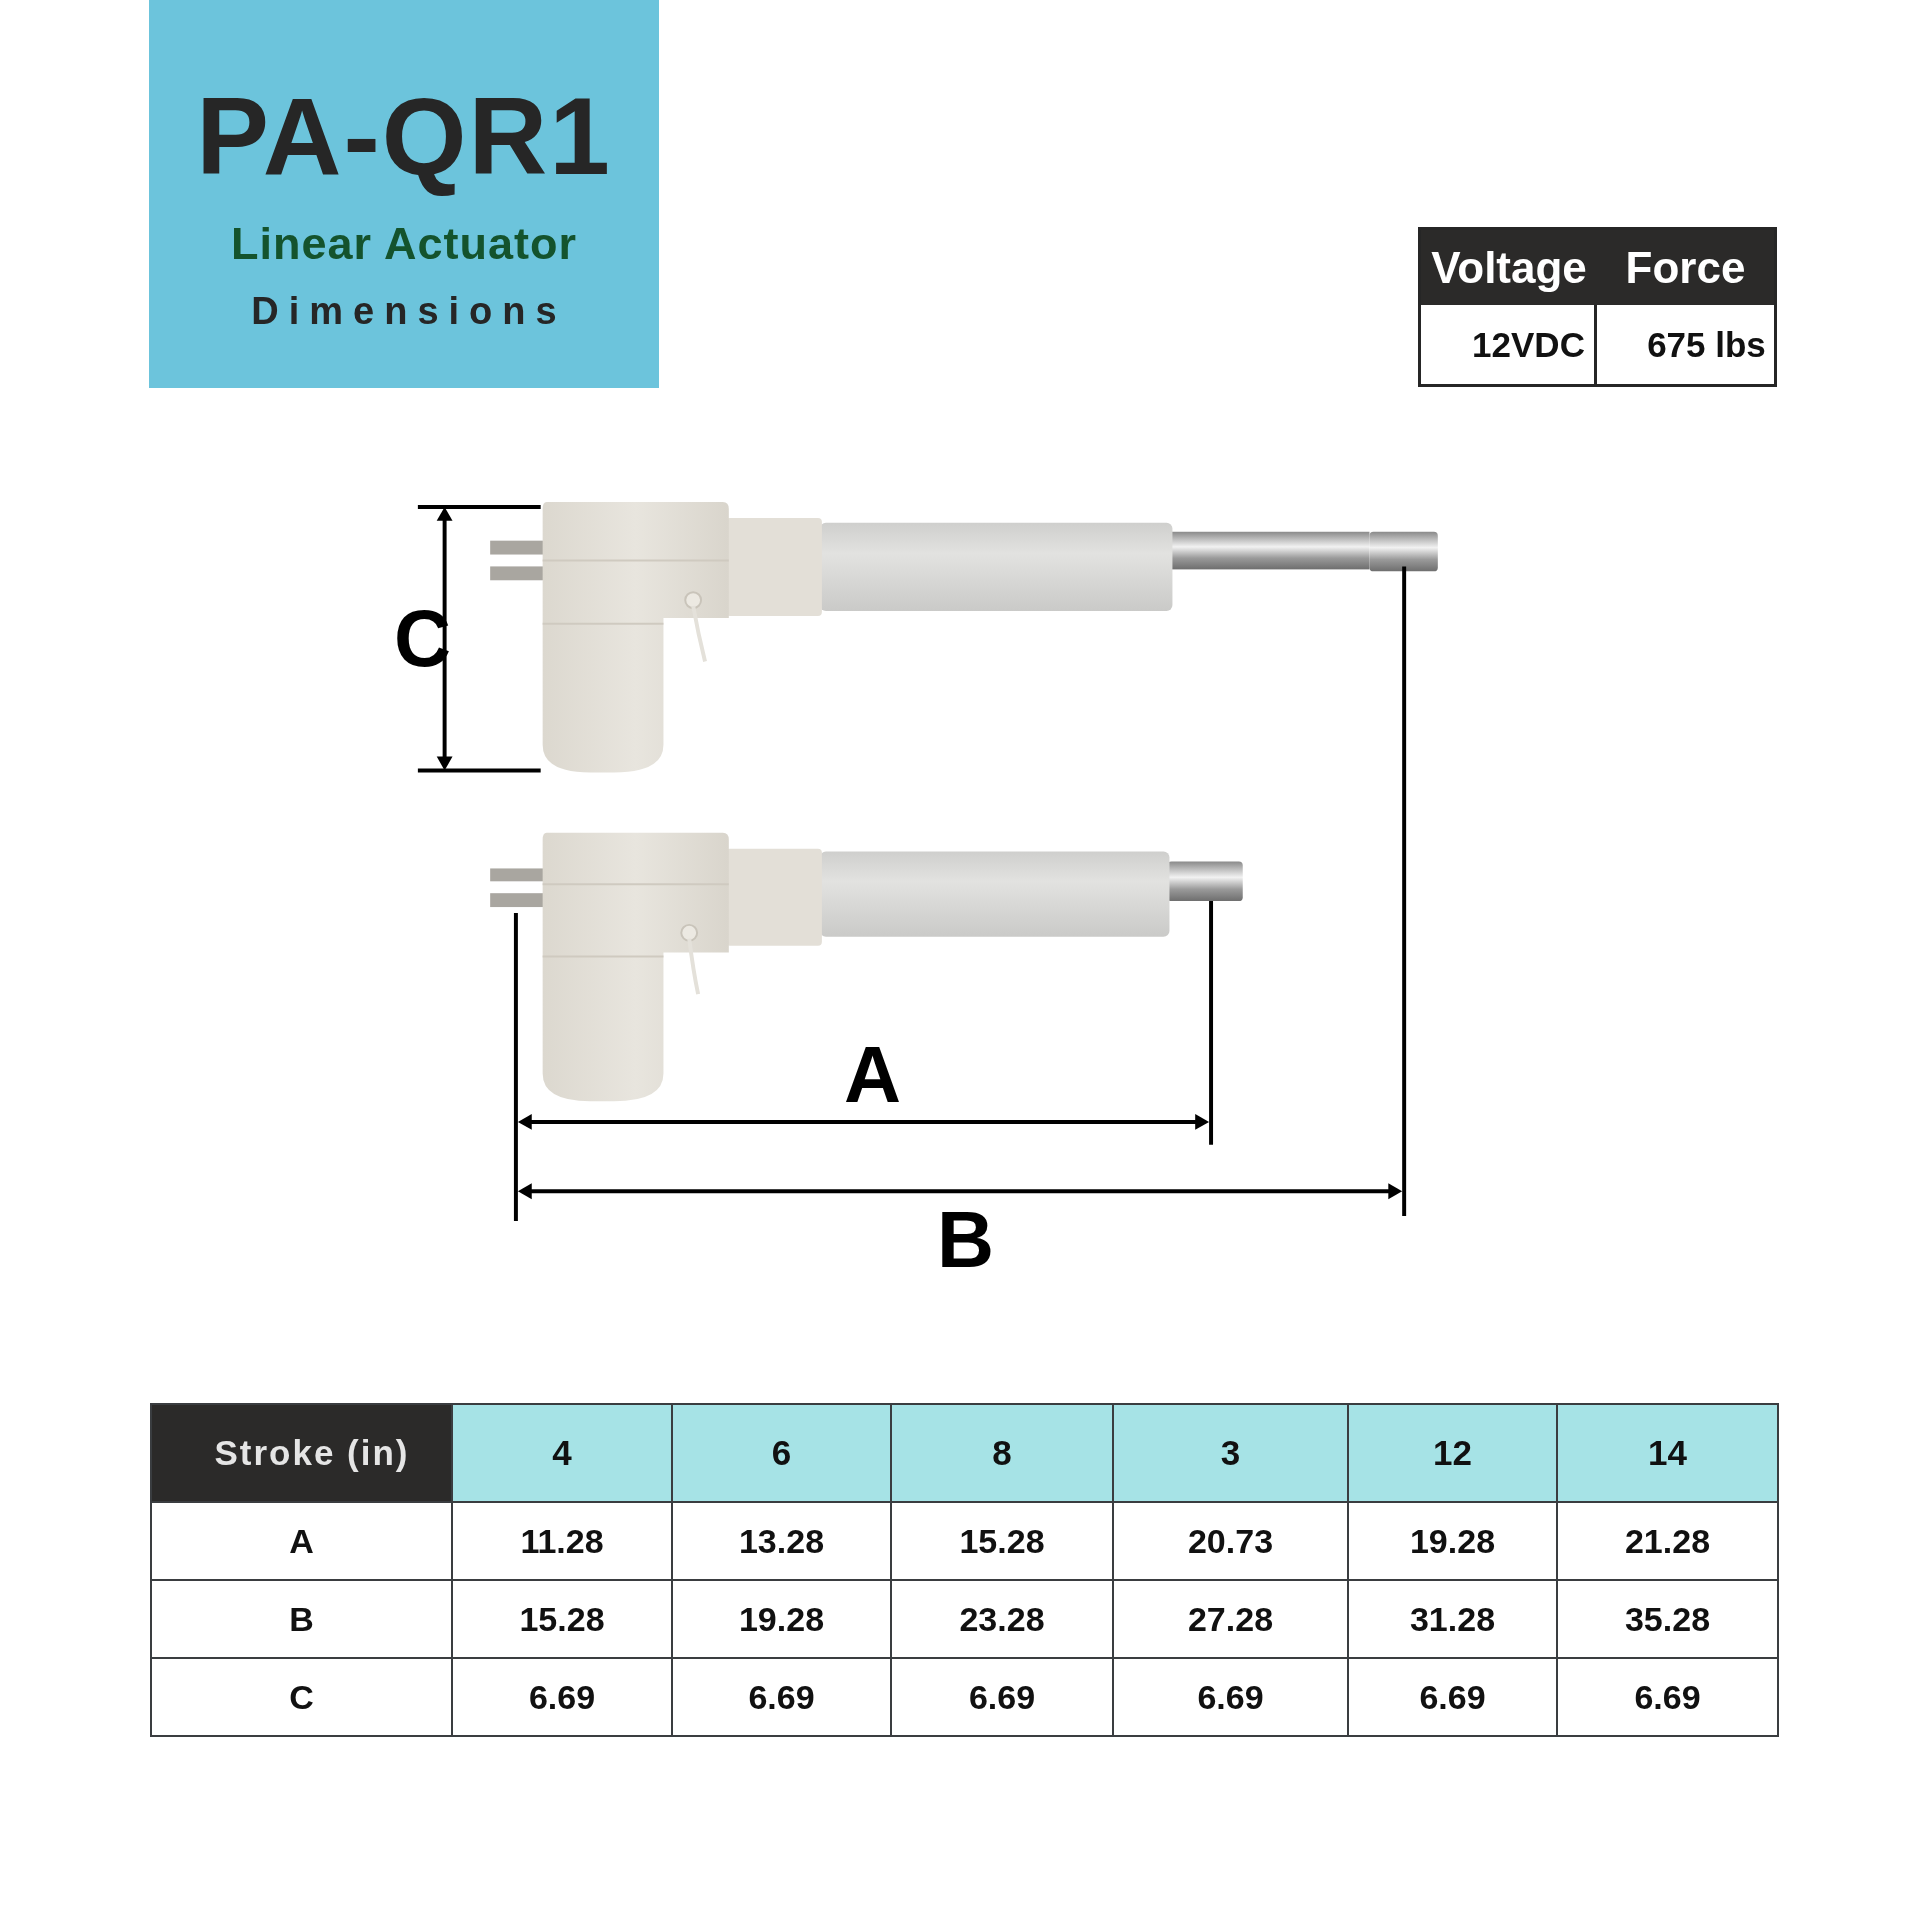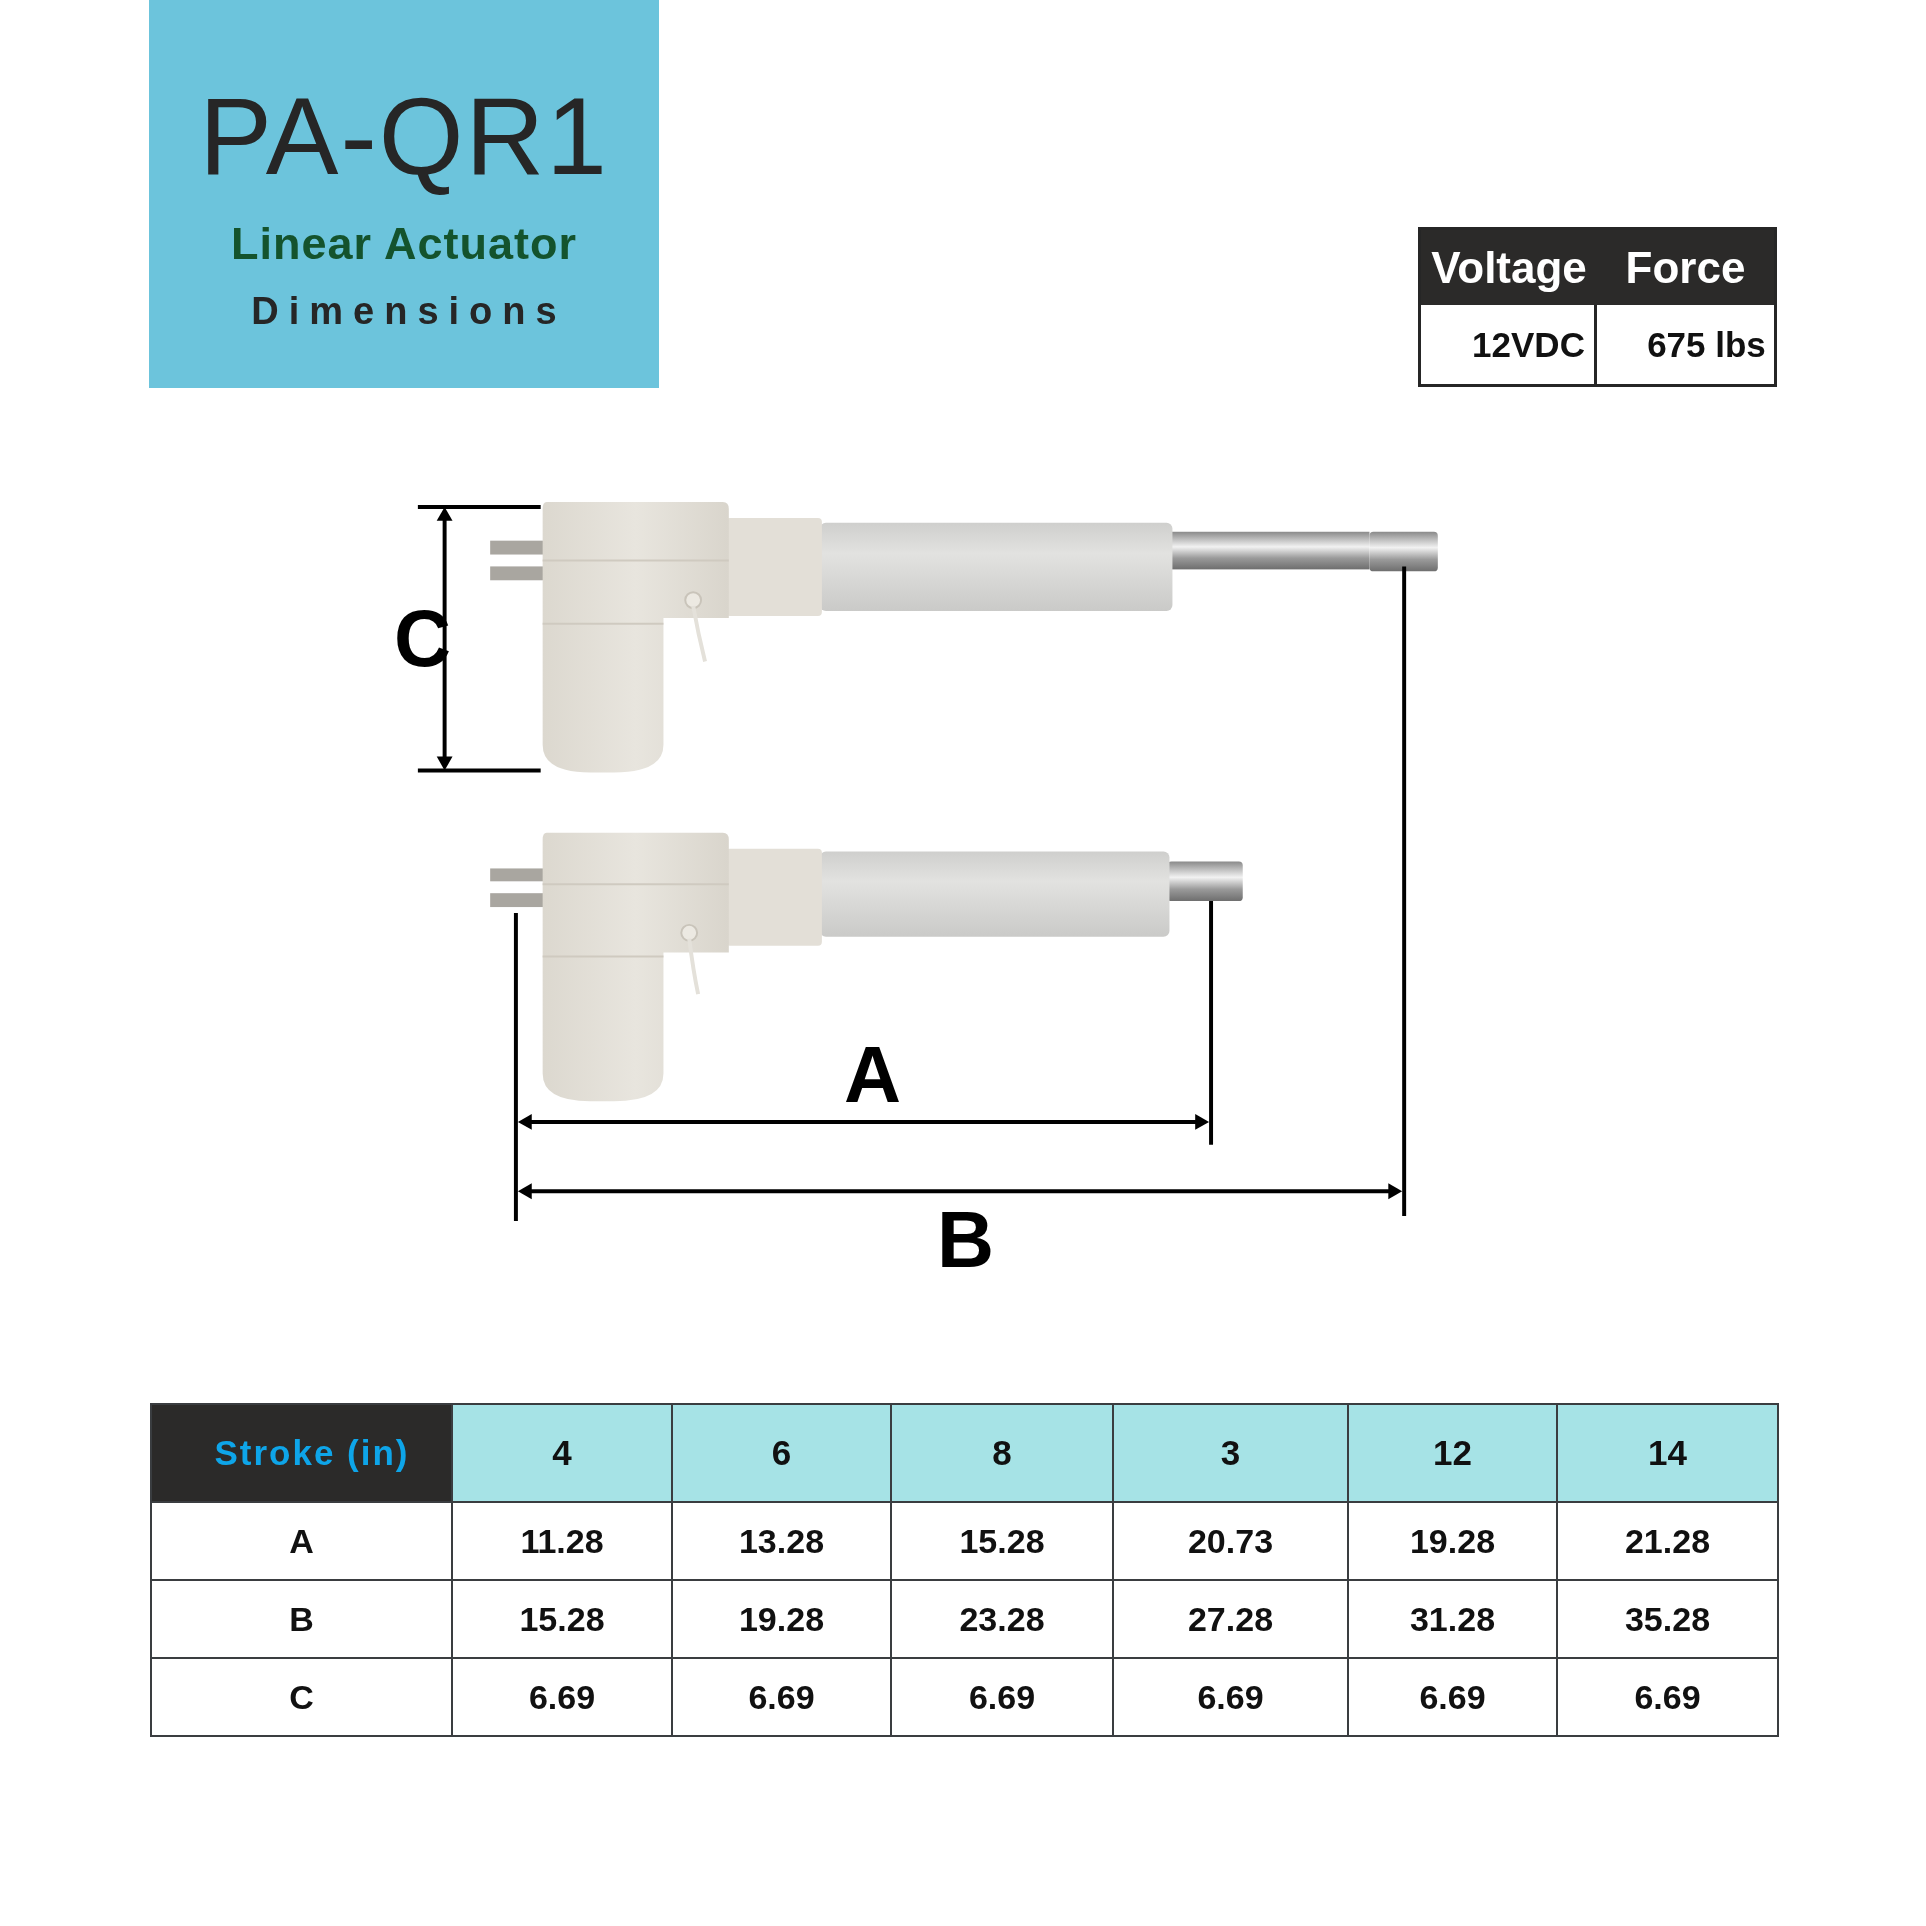--- a/index.html
+++ b/index.html
@@ -1,30 +1,30 @@
 <!DOCTYPE html>
 <html><head>
 <meta charset="utf-8">
 <style>
   html,body{margin:0;padding:0;background:#ffffff;}
   body{width:1927px;height:1927px;position:relative;overflow:hidden;font-family:"Liberation Sans","DejaVu Sans",sans-serif;color:#111;}
   .title-box{position:absolute;left:149px;top:0;width:510px;height:388px;background:#6cc4dc;}
-  .title-main{position:absolute;left:0;width:510px;top:77px;text-align:center;font-size:109px;font-weight:normal;color:#262626;line-height:119px;letter-spacing:2px;}
+  .title-main{position:absolute;left:0;width:510px;top:77px;text-align:center;font-size:109px;font-weight:bold;color:#262626;line-height:119px;letter-spacing:2px;}
   .title-sub{position:absolute;left:0;width:510px;top:218px;text-align:center;font-size:45px;font-weight:bold;color:#14532d;line-height:51px;letter-spacing:1px;}
   .title-sub2{position:absolute;left:0;width:510px;top:283px;text-align:center;font-size:38px;font-weight:bold;color:#262626;line-height:57px;letter-spacing:10px;padding-left:10px;box-sizing:border-box;}
   .spec{position:absolute;left:1418px;top:227px;width:359px;height:160px;border:3px solid #262626;box-sizing:border-box;display:grid;grid-template-columns:176px 1fr;grid-template-rows:75px 1fr;}
   .spec .h{background:#2b2a29;color:#fff;font-weight:bold;font-size:44px;display:flex;align-items:center;justify-content:center;}
   .spec .v{background:#fff;color:#111;font-weight:bold;font-size:35px;display:flex;align-items:center;justify-content:center;margin-left:42px;}
   .spec .v.l{border-right:3px solid #262626;}
   .diagram{position:absolute;left:0;top:0;width:1927px;height:1927px;}
   .dim-label{position:absolute;font-weight:bold;color:#000;font-size:79px;line-height:79px;}
   .table{position:absolute;left:150px;top:1403px;width:1626px;height:330px;border-collapse:collapse;table-layout:fixed;}
   .table td,.table th{border:2px solid #3a3d40;text-align:center;font-weight:bold;font-size:34px;color:#111;padding:0;}
   .table th{height:96px;background:#a6e3e6;font-size:35px;}
-  .table th.corner{background:#2b2a29;color:#0ea5e9;letter-spacing:2px;padding-left:21px;}
+  .table th.corner{background:#2b2a29;color:#e5e5e5;letter-spacing:2px;padding-left:21px;}
   .table td{height:76px;background:#fff;}
 </style>
 </head>
 <body>
 
 <div class="title-box">
   <div class="title-main">PA-QR1</div>
   <div class="title-sub">Linear Actuator</div>
   <div class="title-sub2">Dimensions</div>
 </div>

